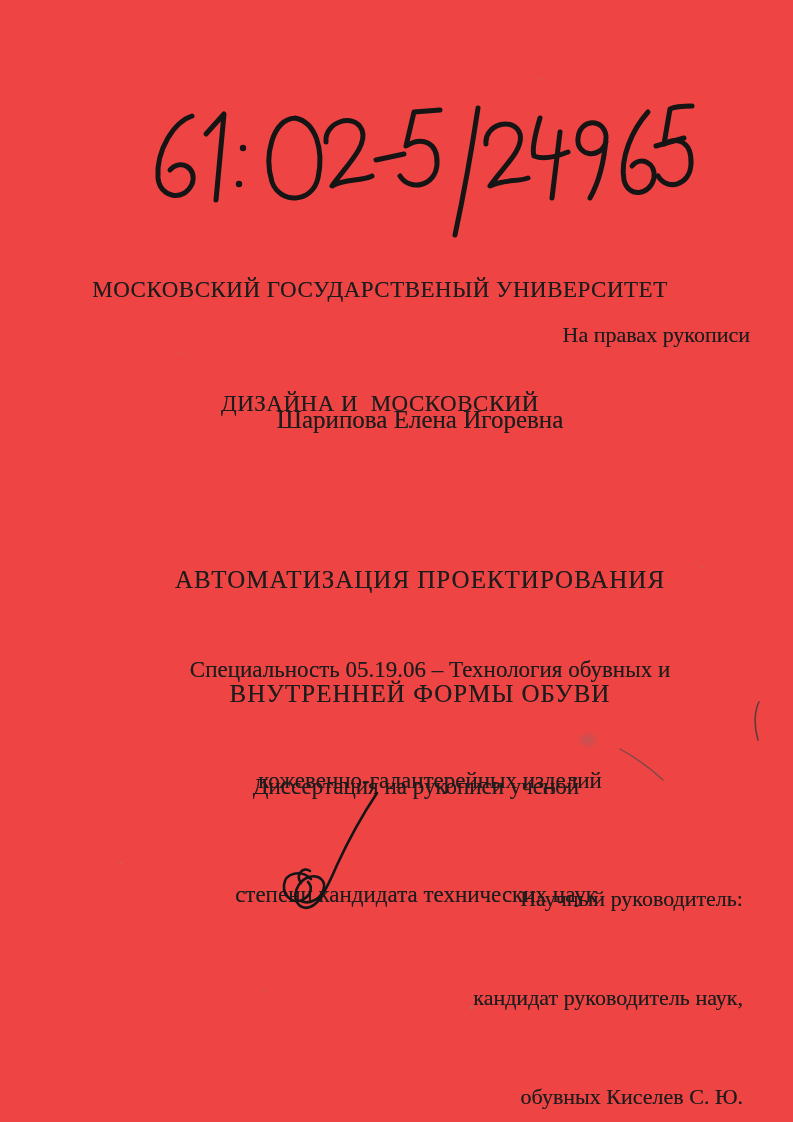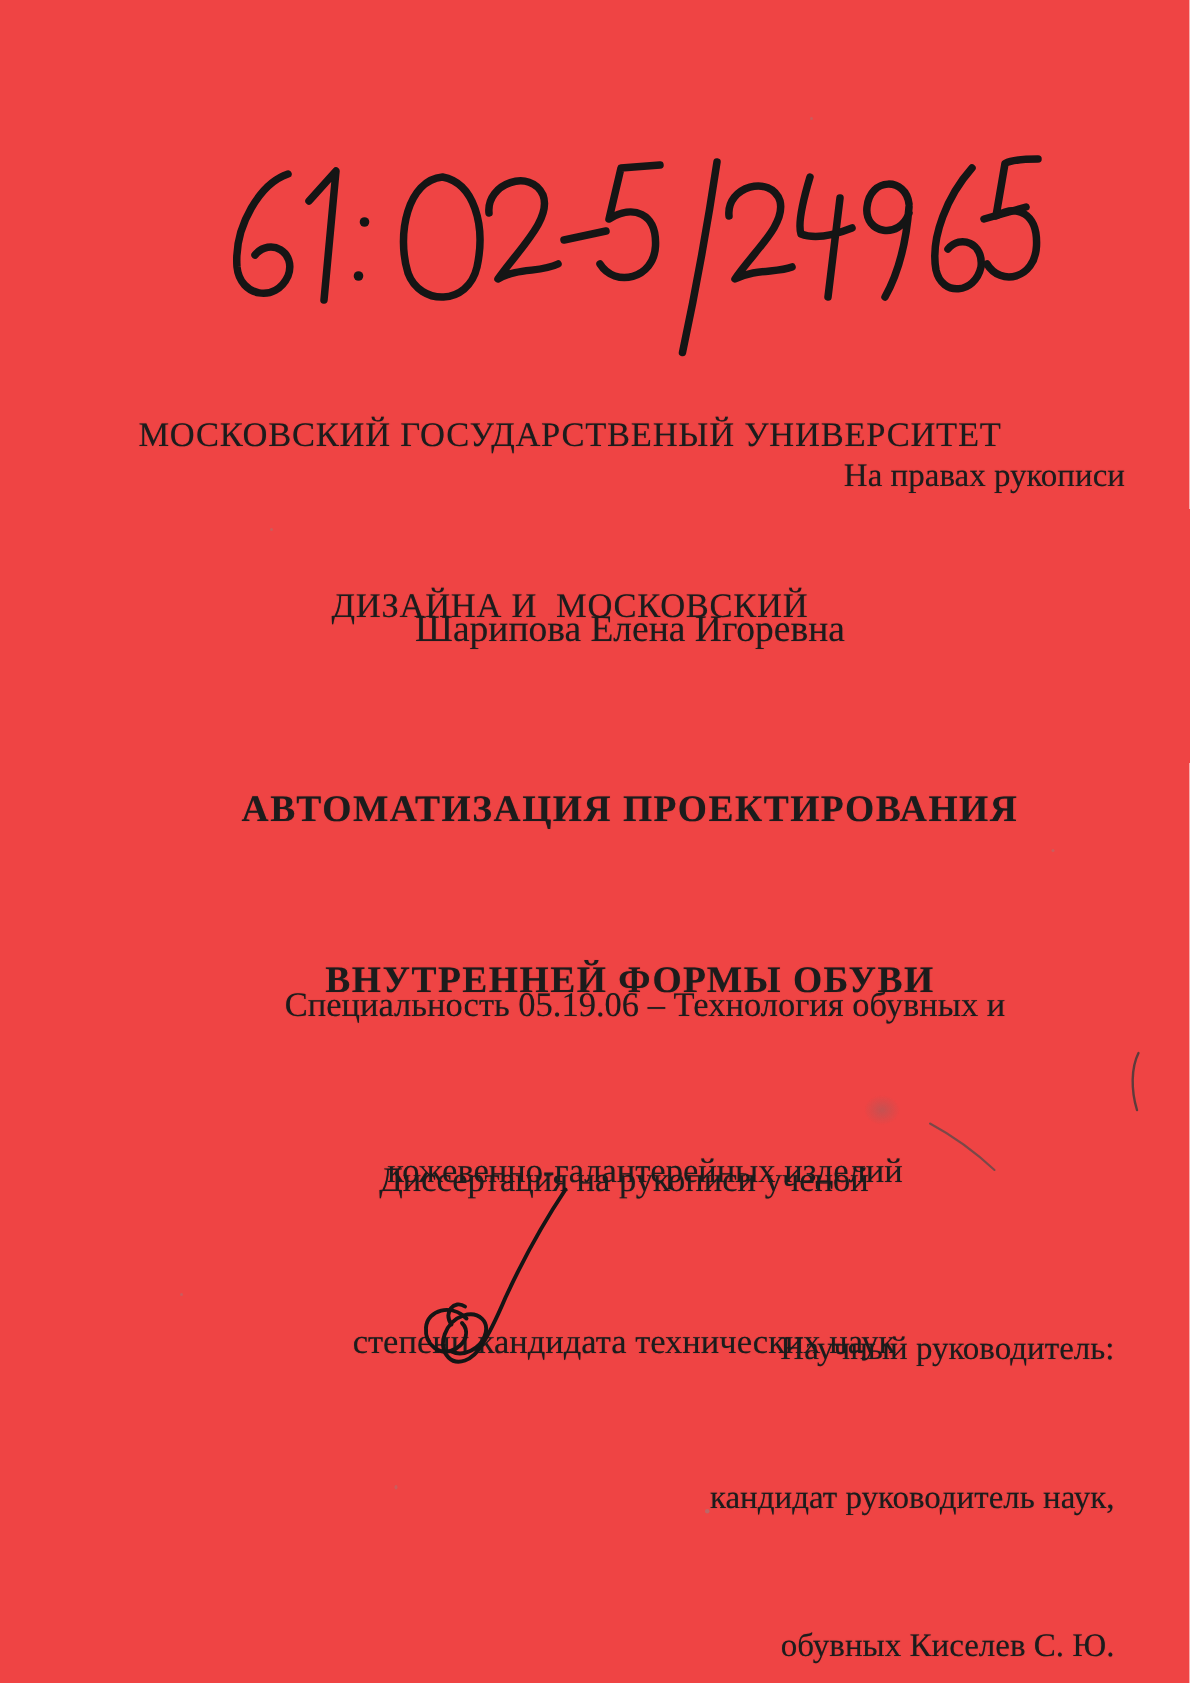--- a/index.html
+++ b/index.html
@@ -13,23 +13,23 @@
     overflow: hidden;
   }
   .line {
     position: absolute;
     white-space: pre-wrap;
     text-shadow: 0 0 0.6px rgba(30,30,30,0.55);
   }
   .center { text-align: center; }
   .right  { text-align: right; }
   .uni-block        { top: 195px; left: 20px;  width: 720px; font-size: 23px; line-height: 38px; letter-spacing: 0.5px; }
-  .manuscript-note  { top: 304px; right: 43px; width: 400px; font-size: 22px; }
+  .manuscript-note  { top: 322px; right: 43px; width: 400px; font-size: 22px; }
   .author-name      { top: 406px; left: 50px;  width: 740px; font-size: 25px; }
-  .title-block      { top: 445px; left: 50px;  width: 740px; font-size: 25px; line-height: 38px; letter-spacing: 1px; font-weight: bold; }
+  .title-block      { top: 485px; left: 50px;  width: 740px; font-size: 25px; line-height: 38px; letter-spacing: 1px; }
   .specialty-block  { top: 577px; left: 60px;  width: 740px; font-size: 23px; line-height: 37px; }
   .dissert-block    { top: 697px; left: 46px;  width: 740px; font-size: 23px; line-height: 36px; }
   .supervisor-block { top: 816px; right: 50px; width: 420px; font-size: 22px; line-height: 33px; }
   .city-year        { top: 988px; left: 30px;  width: 740px; font-size: 23px; }
 
   .handwriting { position: absolute; }
   .call-number-svg { left: 140px; top: 98px; width: 560px; height: 148px; }
   .signature-svg   { left: 277px; top: 787px; width: 125px; height: 130px; }
   .hw-stroke { fill: none; stroke: #151515; stroke-linecap: round; stroke-linejoin: round; }
 

